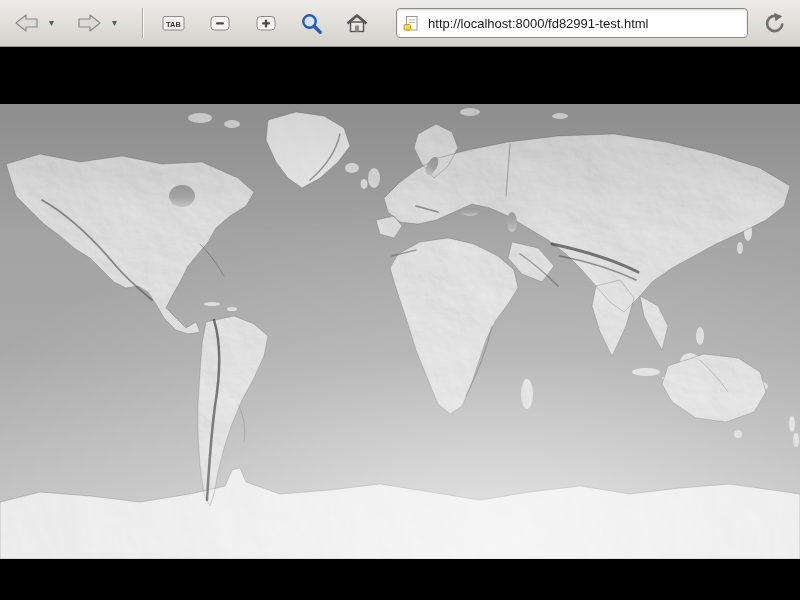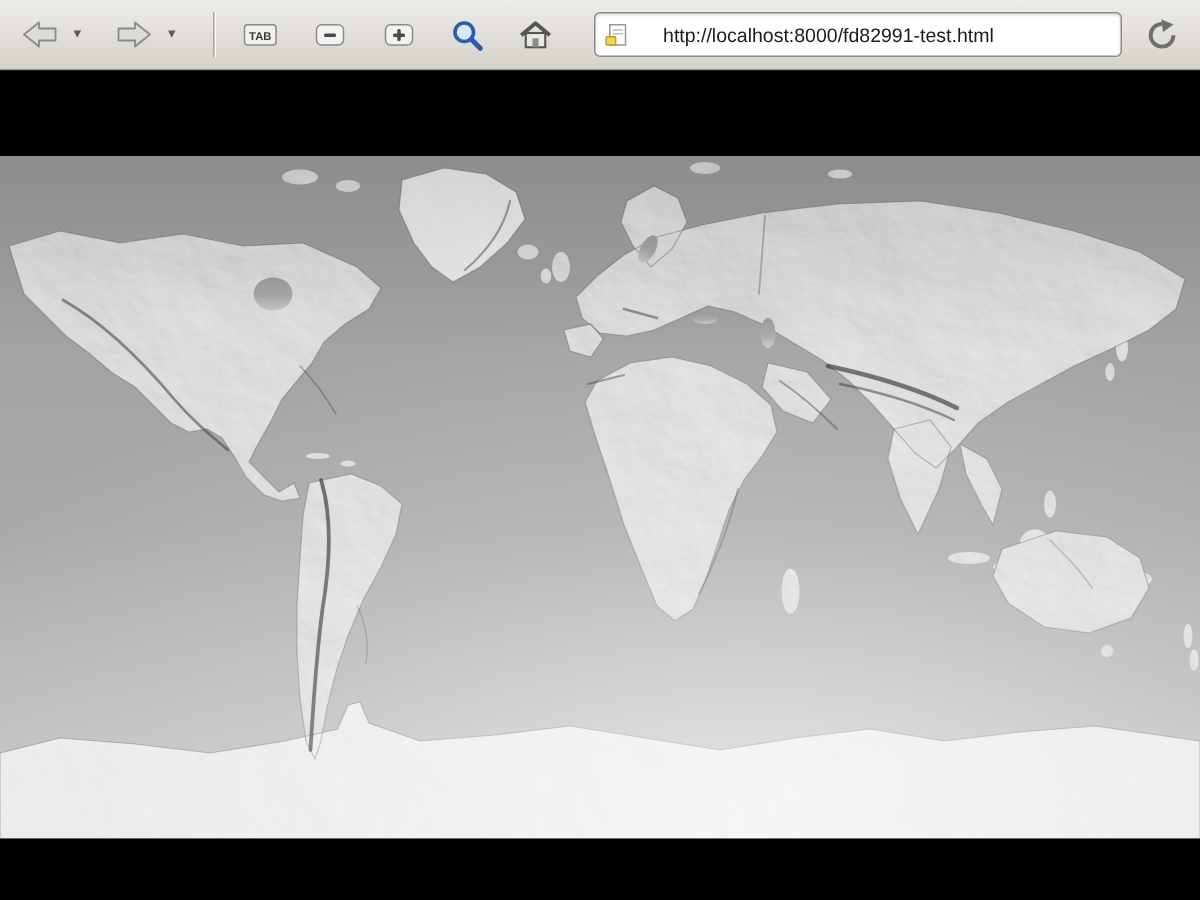--- a/index.html
+++ b/index.html
@@ -19,21 +19,21 @@
     display:flex;align-items:center;justify-content:center;
     border:none;background:transparent;padding:3px;cursor:pointer;
   }
   .navgroup{display:flex;align-items:center;margin-right:16px;}
   .drop{font-size:10px;color:#5a5a5a;margin-left:3px;line-height:1;}
   .sep{width:0;height:30px;border-left:1px solid #a9a6a0;border-right:1px solid #fbfaf8;margin:0 14px 0 6px;}
   .iconbtn{margin-right:16px;}
   .urlbar{
     flex:1;display:flex;align-items:center;height:28px;background:#fff;
     border:1px solid #8d8a84;border-radius:4px;padding:0 6px;margin:0 12px 0 8px;
-    gap:20px;box-shadow:inset 0 1px 2px rgba(0,0,0,.18);
+    gap:6px;box-shadow:inset 0 1px 2px rgba(0,0,0,.18);
   }
   .url-input{
     flex:1;border:none;outline:none;background:transparent;
     font-family:"Liberation Sans", sans-serif;font-size:13px;color:#1a1a1a;
   }
 
   
   .content{flex:1;position:relative;background:#000;}
   .map{position:absolute;left:0;top:57px;width:800px;height:455px;display:block;}
 </style>

